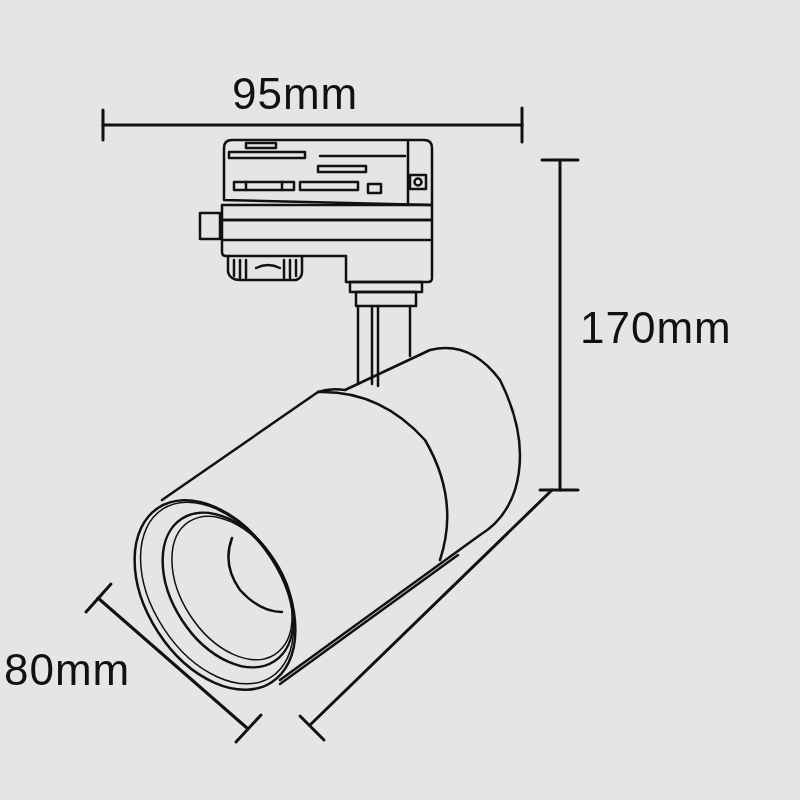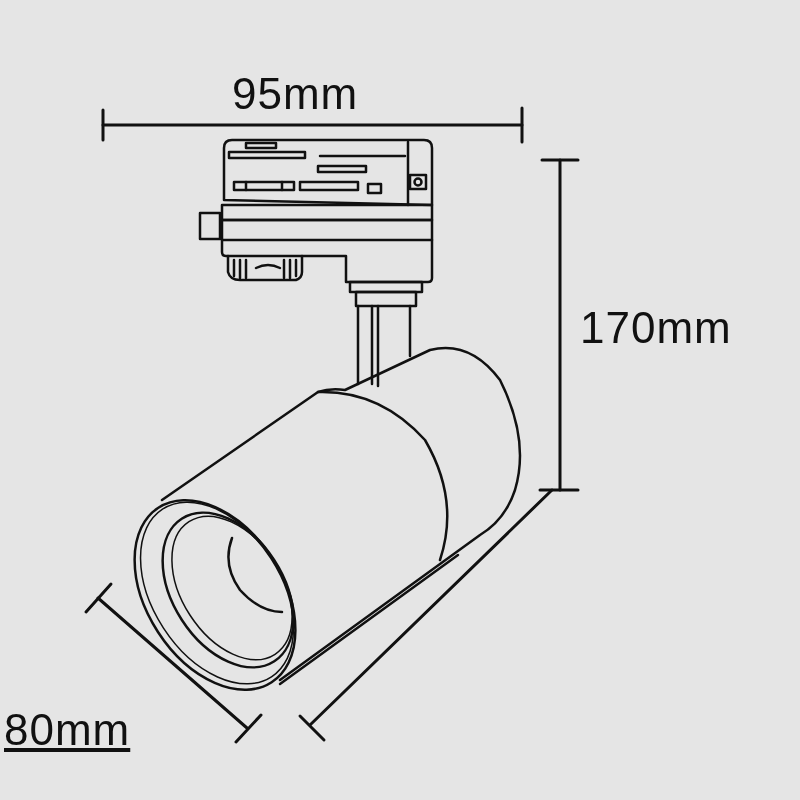--- a/index.html
+++ b/index.html
@@ -87,14 +87,14 @@
 
       <ellipse cx="228" cy="590" rx="55" ry="85" transform="rotate(-33 228 590)"></ellipse>
       <ellipse cx="232" cy="588" rx="50" ry="79" transform="rotate(-33 232 588)" stroke-width="1.5"></ellipse>
 
       <path d="M232 538 Q222 565 240 590 Q260 612 282 612"></path>
     </g>
   </svg>
 
   <div class="lbl" style="left:232px;top:72px;">95mm</div>
   <div class="lbl" style="left:572px;top:306px;margin-left:8px;">170mm</div>
-  <div class="lbl" style="left:4px;top:708px;text-decoration:underline;">80mm</div>
+  <div class="lbl" style="left:4px;top:648px;">80mm</div>
 </div>
 
 </body></html>

